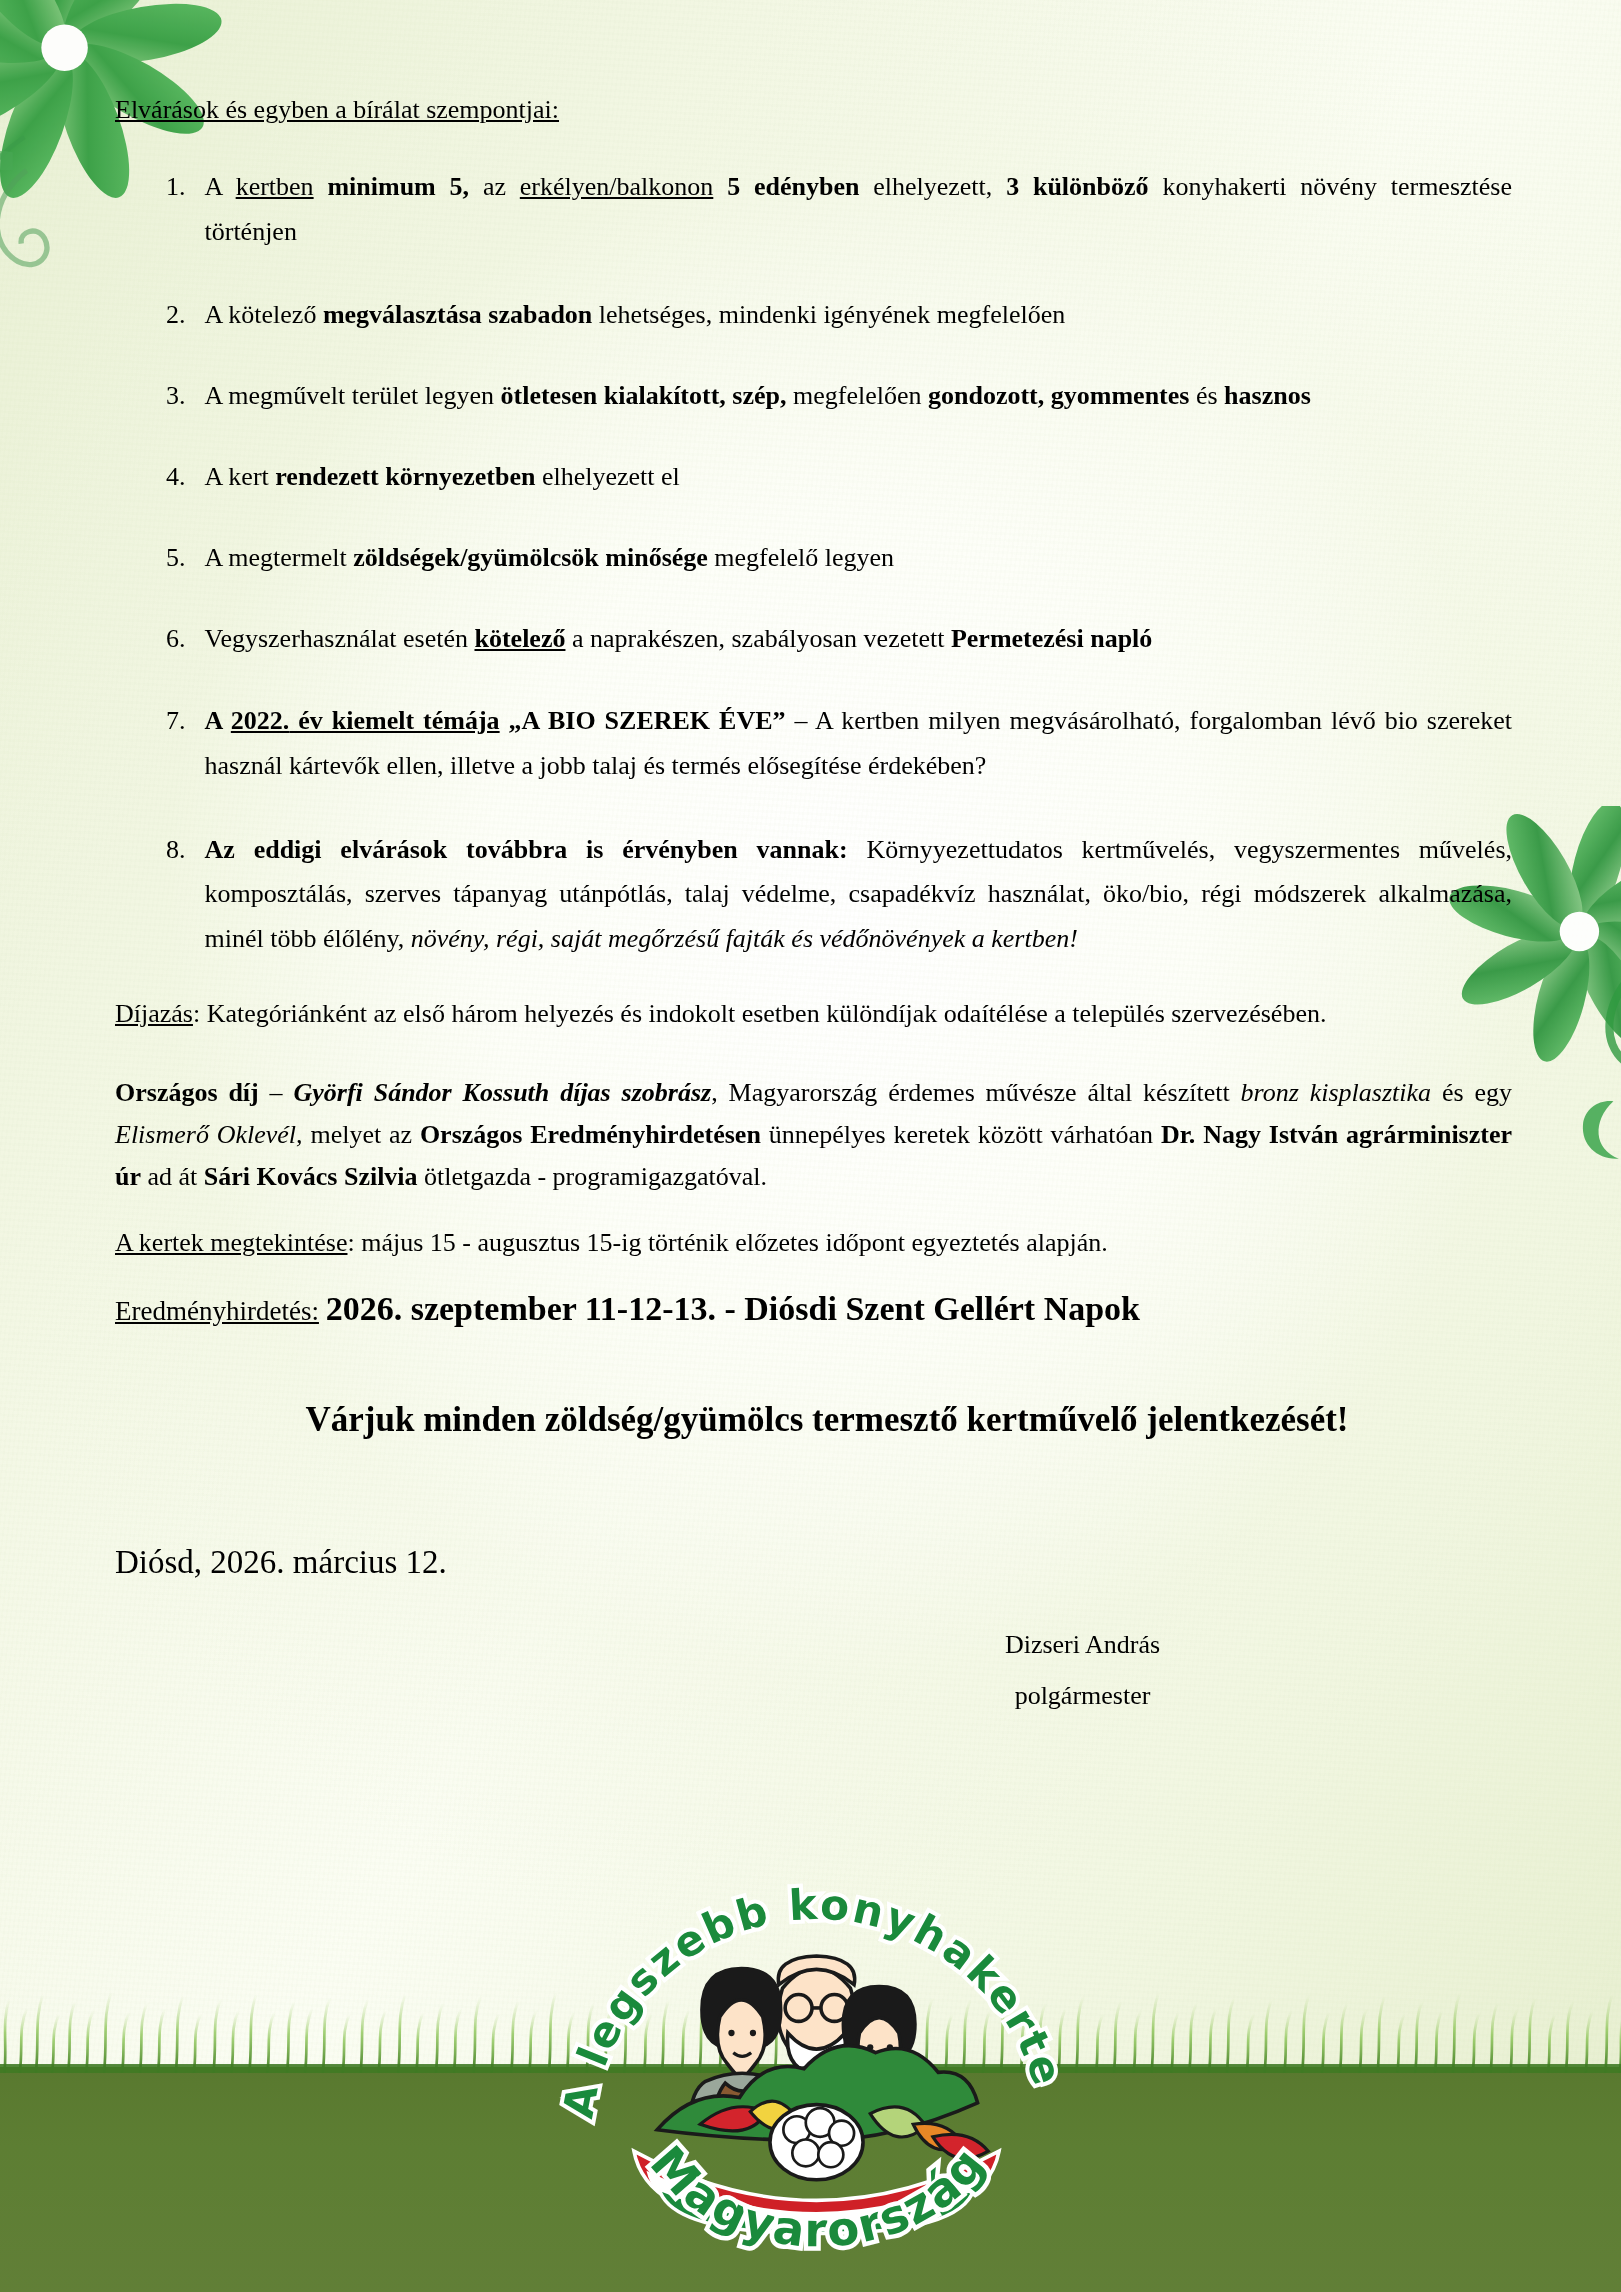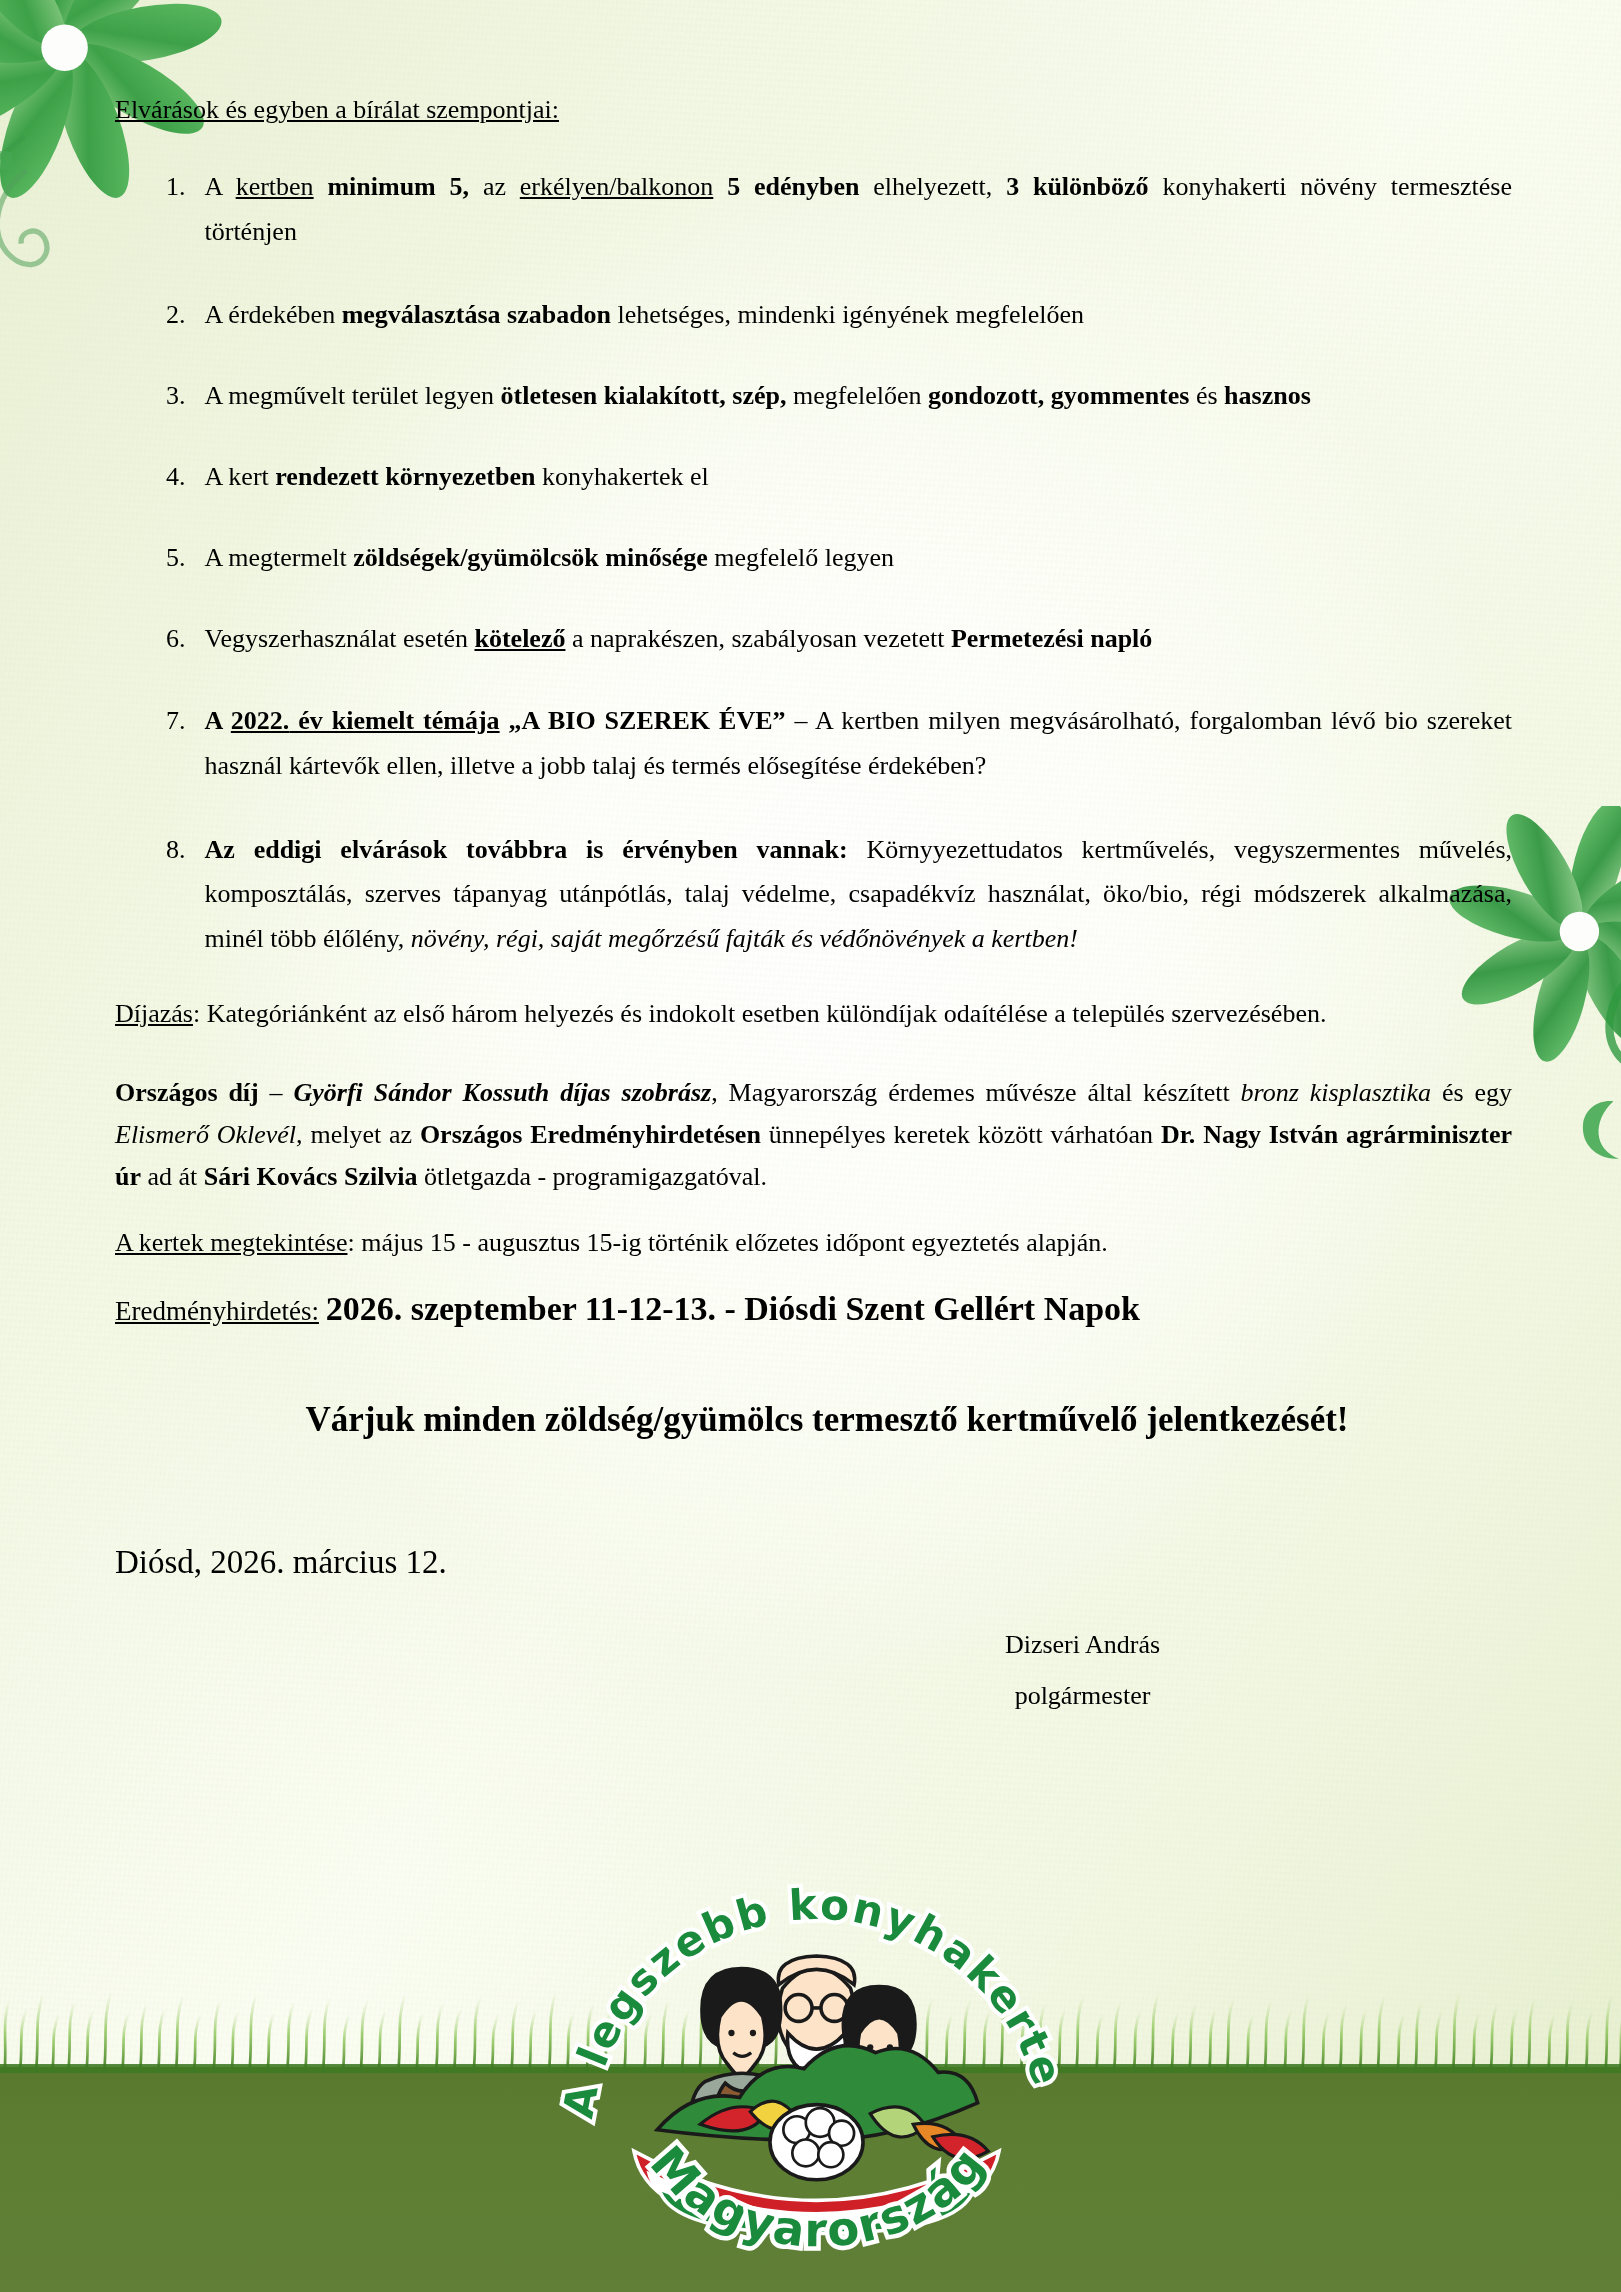--- a/index.html
+++ b/index.html
@@ -317,23 +317,23 @@
 
 <div class="page">
   <div class="content">
 
     <p class="heading-ul">
       <span class="u">Elvárások és egyben a bírálat szempontjai:</span>
     </p>
 
     <ol class="req" id="reqList">
         <li class="tall"><span>A </span><span class="u">kertben</span><span> </span><span class="b">minimum 5,</span><span> az </span><span class="u">erkélyen/balkonon</span><span> </span><span class="b">5 edényben</span><span> elhelyezett, </span><span class="b">3 különböző</span><span> konyhakerti növény termesztése történjen</span></li>
-        <li><span>A érdekében </span><span class="b">megválasztása szabadon</span><span> lehetséges, mindenki igényének megfelelően</span></li>
+        <li><span>A kötelező </span><span class="b">megválasztása szabadon</span><span> lehetséges, mindenki igényének megfelelően</span></li>
         <li><span>A megművelt terület legyen </span><span class="b">ötletesen kialakított, szép,</span><span> megfelelően </span><span class="b">gondozott, gyommentes</span><span> és </span><span class="b">hasznos</span></li>
-        <li><span>A kert </span><span class="b">rendezett környezetben</span><span> konyhakertek el</span></li>
+        <li><span>A kert </span><span class="b">rendezett környezetben</span><span> elhelyezett el</span></li>
         <li><span>A megtermelt </span><span class="b">zöldségek/gyümölcsök minősége</span><span> megfelelő legyen</span></li>
         <li><span>Vegyszerhasználat esetén </span><span class="b u">kötelező</span><span> a naprakészen, szabályosan vezetett </span><span class="b">Permetezési napló</span></li>
         <li class="tall"><span class="b">A </span><span class="b u">2022.</span><span class="b u"> év kiemelt témája</span><span class="b"> „A BIO SZEREK ÉVE”</span><span> – A kertben milyen megvásárolható, forgalomban lévő bio szereket használ kártevők ellen, illetve a jobb talaj és termés elősegítése érdekében?</span></li>
         <li class="tall"><span class="b">Az eddigi elvárások továbbra is érvényben vannak:</span><span> Környyezettudatos kertművelés, vegyszermentes művelés, komposztálás, szerves tápanyag utánpótlás, talaj védelme, csapadékvíz használat, öko/bio, régi módszerek alkalmazása, minél több élőlény, </span><span class="i">növény, régi, saját megőrzésű fajták és védőnövények a kertben!</span></li>
       </ol>
 
     <div class="sp-1"></div>
     <p class="para" id="pDijazas"><span class="u">Díjazás</span><span>: Kategóriánként az első három helyezés és indokolt esetben különdíjak odaítélése a település szervezésében.</span></p>
 
     <div class="sp-1"></div>

